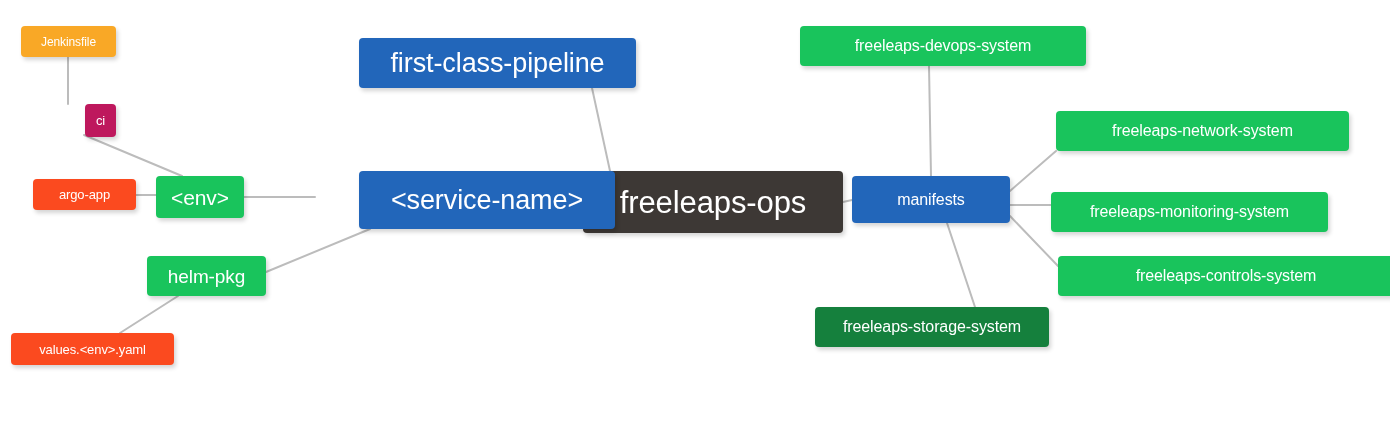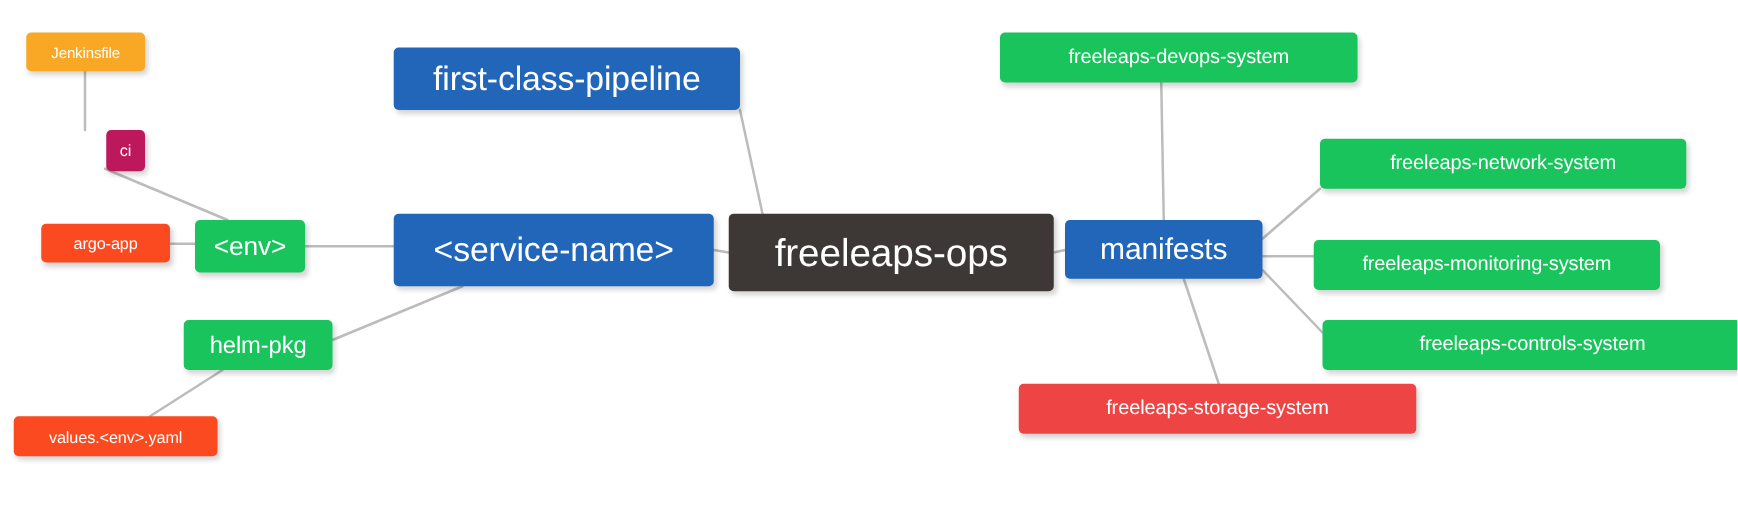--- a/index.html
+++ b/index.html
@@ -39,22 +39,22 @@
     letter-spacing: -0.1px;
     box-shadow: 2px 3px 4px rgba(0,0,0,0.17);
     user-select: none;
   }
   .node-label {
     display: block;
     line-height: 1;
   }
   
   .lvl-root   { font-size: 31px; }
-  .lvl-1      { font-size: 27px; }
-  .lvl-1-sm   { font-size: 24px; align-items: center; }
+  .lvl-1      { font-size: 27px; margin-left: 44px; }
+  .lvl-1-sm   { font-size: 16px; align-items: center; }
   .lvl-2      { font-size: 21px; }
   .lvl-2-sm   { font-size: 19px; }
   .lvl-3      { font-size: 16px; }
   .lvl-4      { font-size: 13px; }
   .lvl-5      { font-size: 12px; }
 </style>
 </head>
 <body>
 
 <div id="mindmap">
@@ -110,17 +110,17 @@
       </div>
       <div class="node lvl-3" style="left: 1056px; top: 111px; width: 293px; height: 40px; background: rgb(25, 196, 92);">
         <span class="node-label">freeleaps-network-system</span>
       </div>
       <div class="node lvl-3" style="left: 1051px; top: 192px; width: 277px; height: 40px; background: rgb(25, 196, 92);">
         <span class="node-label">freeleaps-monitoring-system</span>
       </div>
       <div class="node lvl-3" style="left: 1058px; top: 256px; width: 336px; height: 40px; background: rgb(25, 196, 92);">
         <span class="node-label">freeleaps-controls-system</span>
       </div>
-      <div class="node lvl-3" style="left: 815px; top: 307px; width: 318px; height: 40px; background: #ef4444;">
+      <div class="node lvl-3" style="left: 815px; top: 307px; width: 234px; height: 40px; background: #15803d;">
         <span class="node-label">freeleaps-storage-system</span>
       </div>
     </div>
 </div>
 
 </body></html>

